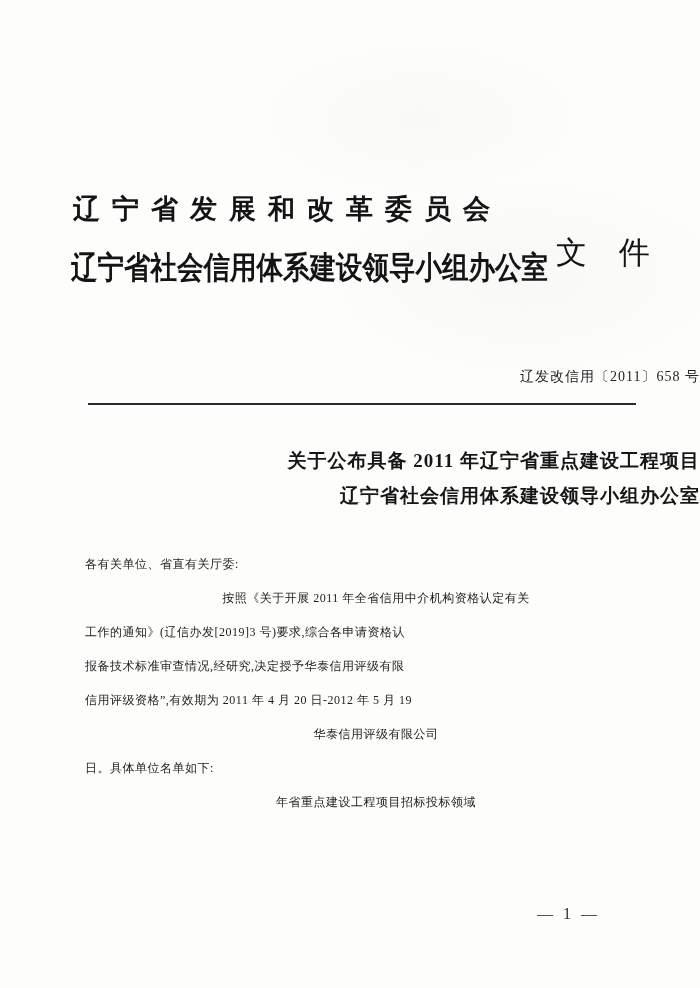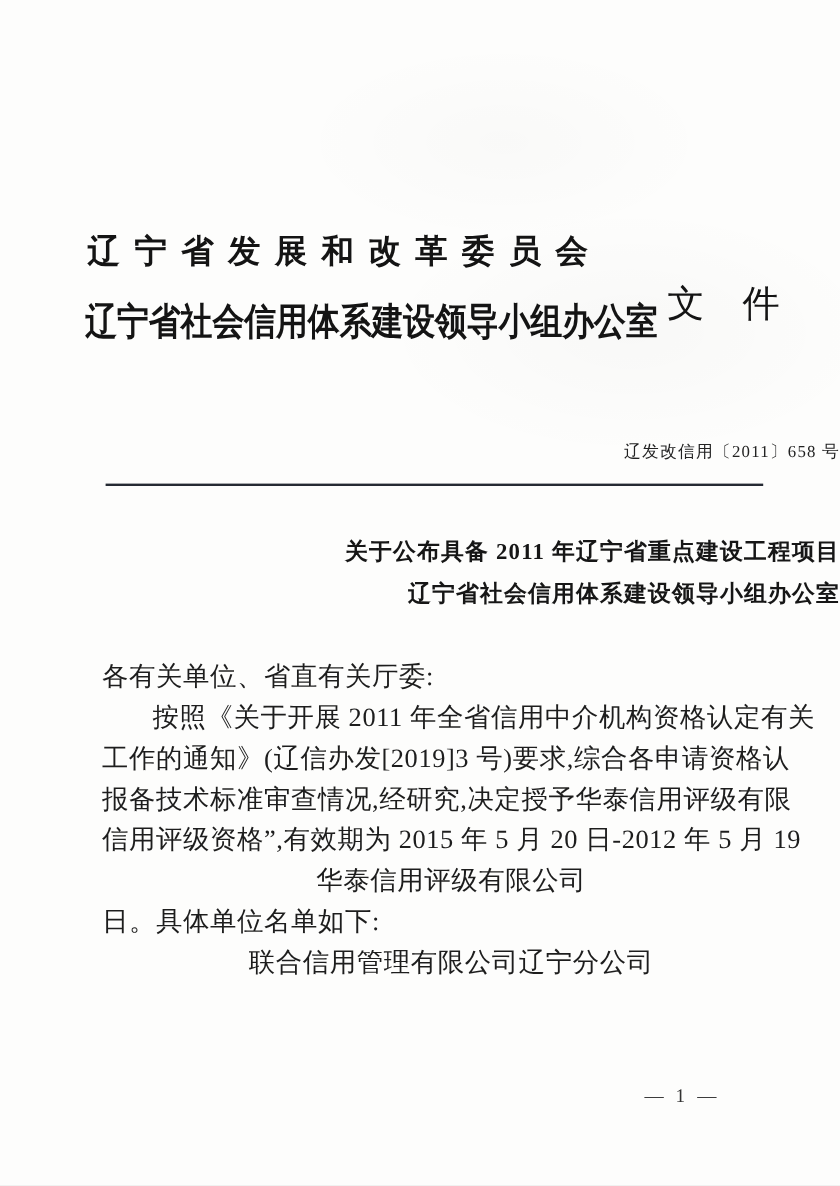--- a/index.html
+++ b/index.html
@@ -89,21 +89,21 @@
     letter-spacing: 1px;
     color: #161616;
   }
 
   
   .body-block {
     position: absolute;
     left: 85px;
     top: 547px;
     width: 540px;
-    font-size: 22px;
+    font-size: 12px;
     line-height: 34px;
     color: #1d1d1d;
     letter-spacing: 0.5px;
   }
   .body-line { white-space: nowrap; }
   .indent { padding-left: 42px; text-align: center; }
 
   
   .page-number {
     position: absolute;
@@ -133,22 +133,22 @@
     <div>关于公布具备 2011 年辽宁省重点建设工程项目</div>
     <div>辽宁省社会信用体系建设领导小组办公室</div>
   </div>
 
   <div class="body-block">
     <div class="body-line">各有关单位、省直有关厅委:</div>
 
     <div class="body-line indent">按照《关于开展 2011 年全省信用中介机构资格认定有关</div>
     <div class="body-line">工作的通知》(辽信办发[2019]3 号)要求,综合各申请资格认</div>
     <div class="body-line">报备技术标准审查情况,经研究,决定授予华泰信用评级有限</div>
-    <div class="body-line">信用评级资格”,有效期为 2015 年 5 月 20 日-2012 年 5 月 19</div>
+    <div class="body-line">信用评级资格”,有效期为 2011 年 4 月 20 日-2012 年 5 月 19</div>
     <div class="body-line indent">华泰信用评级有限公司</div>
 
     <div class="body-line">日。具体单位名单如下:</div>
-    <div class="body-line indent">联合信用管理有限公司辽宁分公司</div>
+    <div class="body-line indent">年省重点建设工程项目招标投标领域</div>
   </div>
 
   <div class="page-number">— 1 —</div>
 
 </div>
 
 </body></html>

